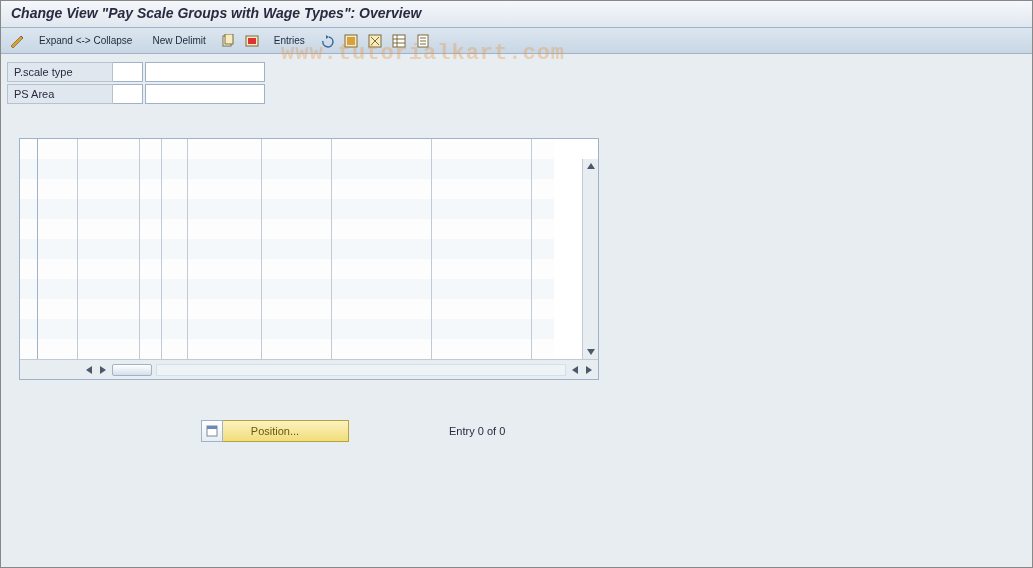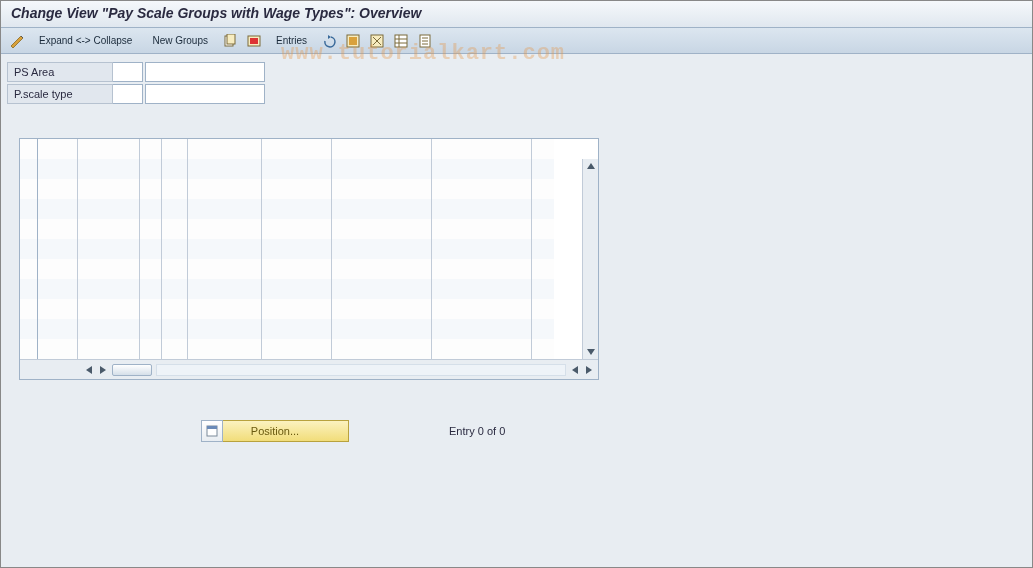--- a/index.html
+++ b/index.html
@@ -166,21 +166,21 @@
 <div class="title-bar">Change View "Pay Scale Groups with Wage Types": Overview</div>
 
 <div class="toolbar">
   <span class="icon-btn">
     <svg width="16" height="14" viewBox="0 0 16 14">
         <path d="M2 12 L12 2 L14 4 L4 14 Z" fill="#d9a13b" stroke="#8a6a1f" stroke-width="0.8"></path>
         <path d="M12 2 L14 4" stroke="#555" stroke-width="1"></path>
       </svg>
   </span>
   <button class="txt-btn">Expand &lt;-&gt; Collapse</button>
-  <button class="txt-btn">New Groups</button>
+  <button class="txt-btn">New Delimit</button>
   <span class="icon-btn">
     <svg width="14" height="14" viewBox="0 0 14 14">
         <rect x="2" y="2" width="8" height="10" fill="#fff" stroke="#7a6a3a"></rect>
         <rect x="4" y="0" width="8" height="10" fill="#f7ecc0" stroke="#7a6a3a"></rect>
       </svg>
   </span>
   <span class="icon-btn">
     <svg width="14" height="14" viewBox="0 0 14 14">
         <rect x="1" y="2" width="12" height="10" fill="#f7ecc0" stroke="#7a6a3a"></rect>
         <rect x="3" y="4" width="8" height="6" fill="#d33"></rect>
@@ -221,26 +221,26 @@
         <line x1="4" y1="7" x2="10" y2="7" stroke="#7a6a3a"></line>
         <line x1="4" y1="10" x2="10" y2="10" stroke="#7a6a3a"></line>
       </svg>
   </span>
 </div>
 
 <div class="watermark">www.tutorialkart.com</div>
 
 <div class="form-area">
   <div class="form-row">
-    <div class="form-label">PS Area</div>
+    <div class="form-label">P.scale type</div>
     <input class="form-code" value="" style="">
     <input class="form-desc" value="" style="">
   </div>
   <div class="form-row">
-    <div class="form-label">P.scale type</div>
+    <div class="form-label">PS Area</div>
     <input class="form-code" value="" style="">
     <input class="form-desc" value="" style="">
   </div>
 </div>
 
 <div class="table-wrap">
   <div class="tbody" id="tbody">
       <div class="tr">
         <div class="td sel-col"></div>
         <div class="td c-grpg"></div>

